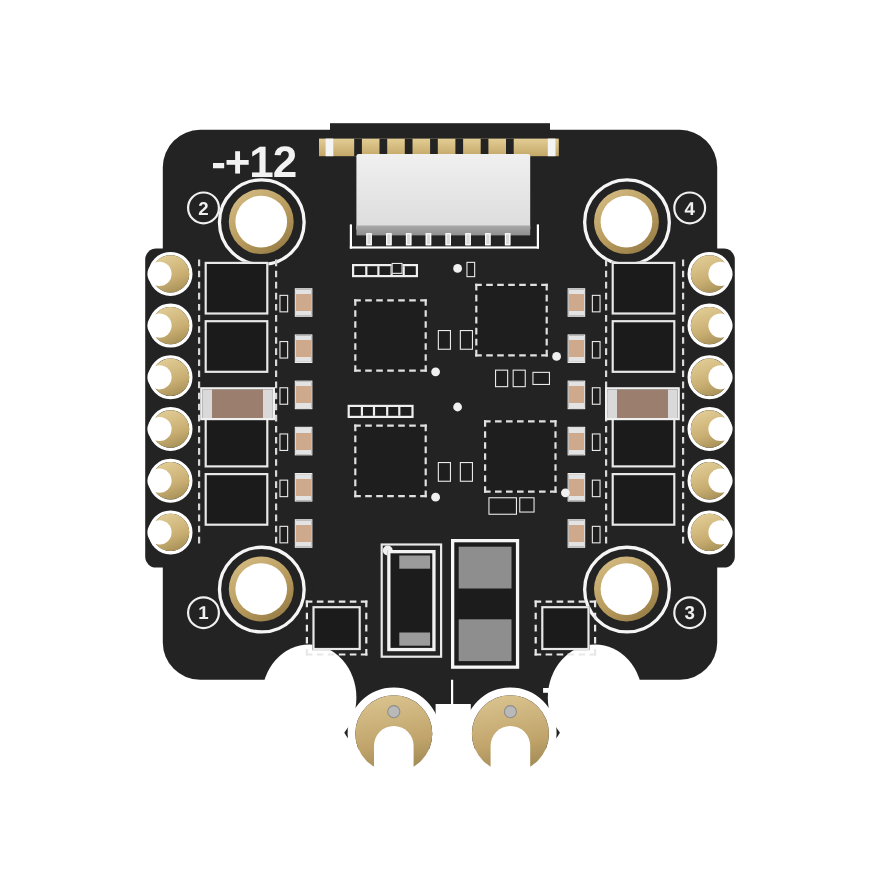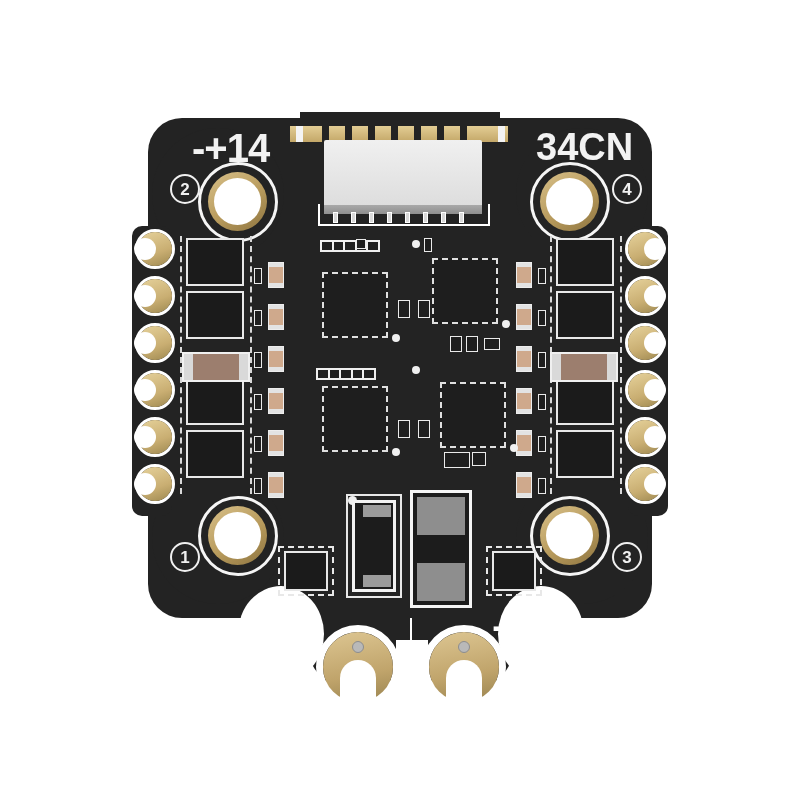--- a/index.html
+++ b/index.html
@@ -380,22 +380,21 @@
     <div class="via"></div>
     <div class="slot"></div>
   </div>
   <div class="bpad" id="bp-pos" style="left:429px;top:632px;">
     <div class="halo"></div>
     <div class="shell"></div>
     <div class="via"></div>
     <div class="slot"></div>
   </div>
 
-  <div class="silk" id="txt-left">-+14</div>
-  <div class="silk" id="txt-right">34CN</div>
+  <div class="silk" id="txt-left">-+12</div>
 
   <div class="corner-num" id="num-2">2</div>
   <div class="corner-num" id="num-4">4</div>
   <div class="corner-num" id="num-1">1</div>
   <div class="corner-num" id="num-3">3</div>
 
   <div class="polarity" id="pol-neg">-</div>
   <div class="polarity" id="pol-pos">+</div>
 </div>
 

